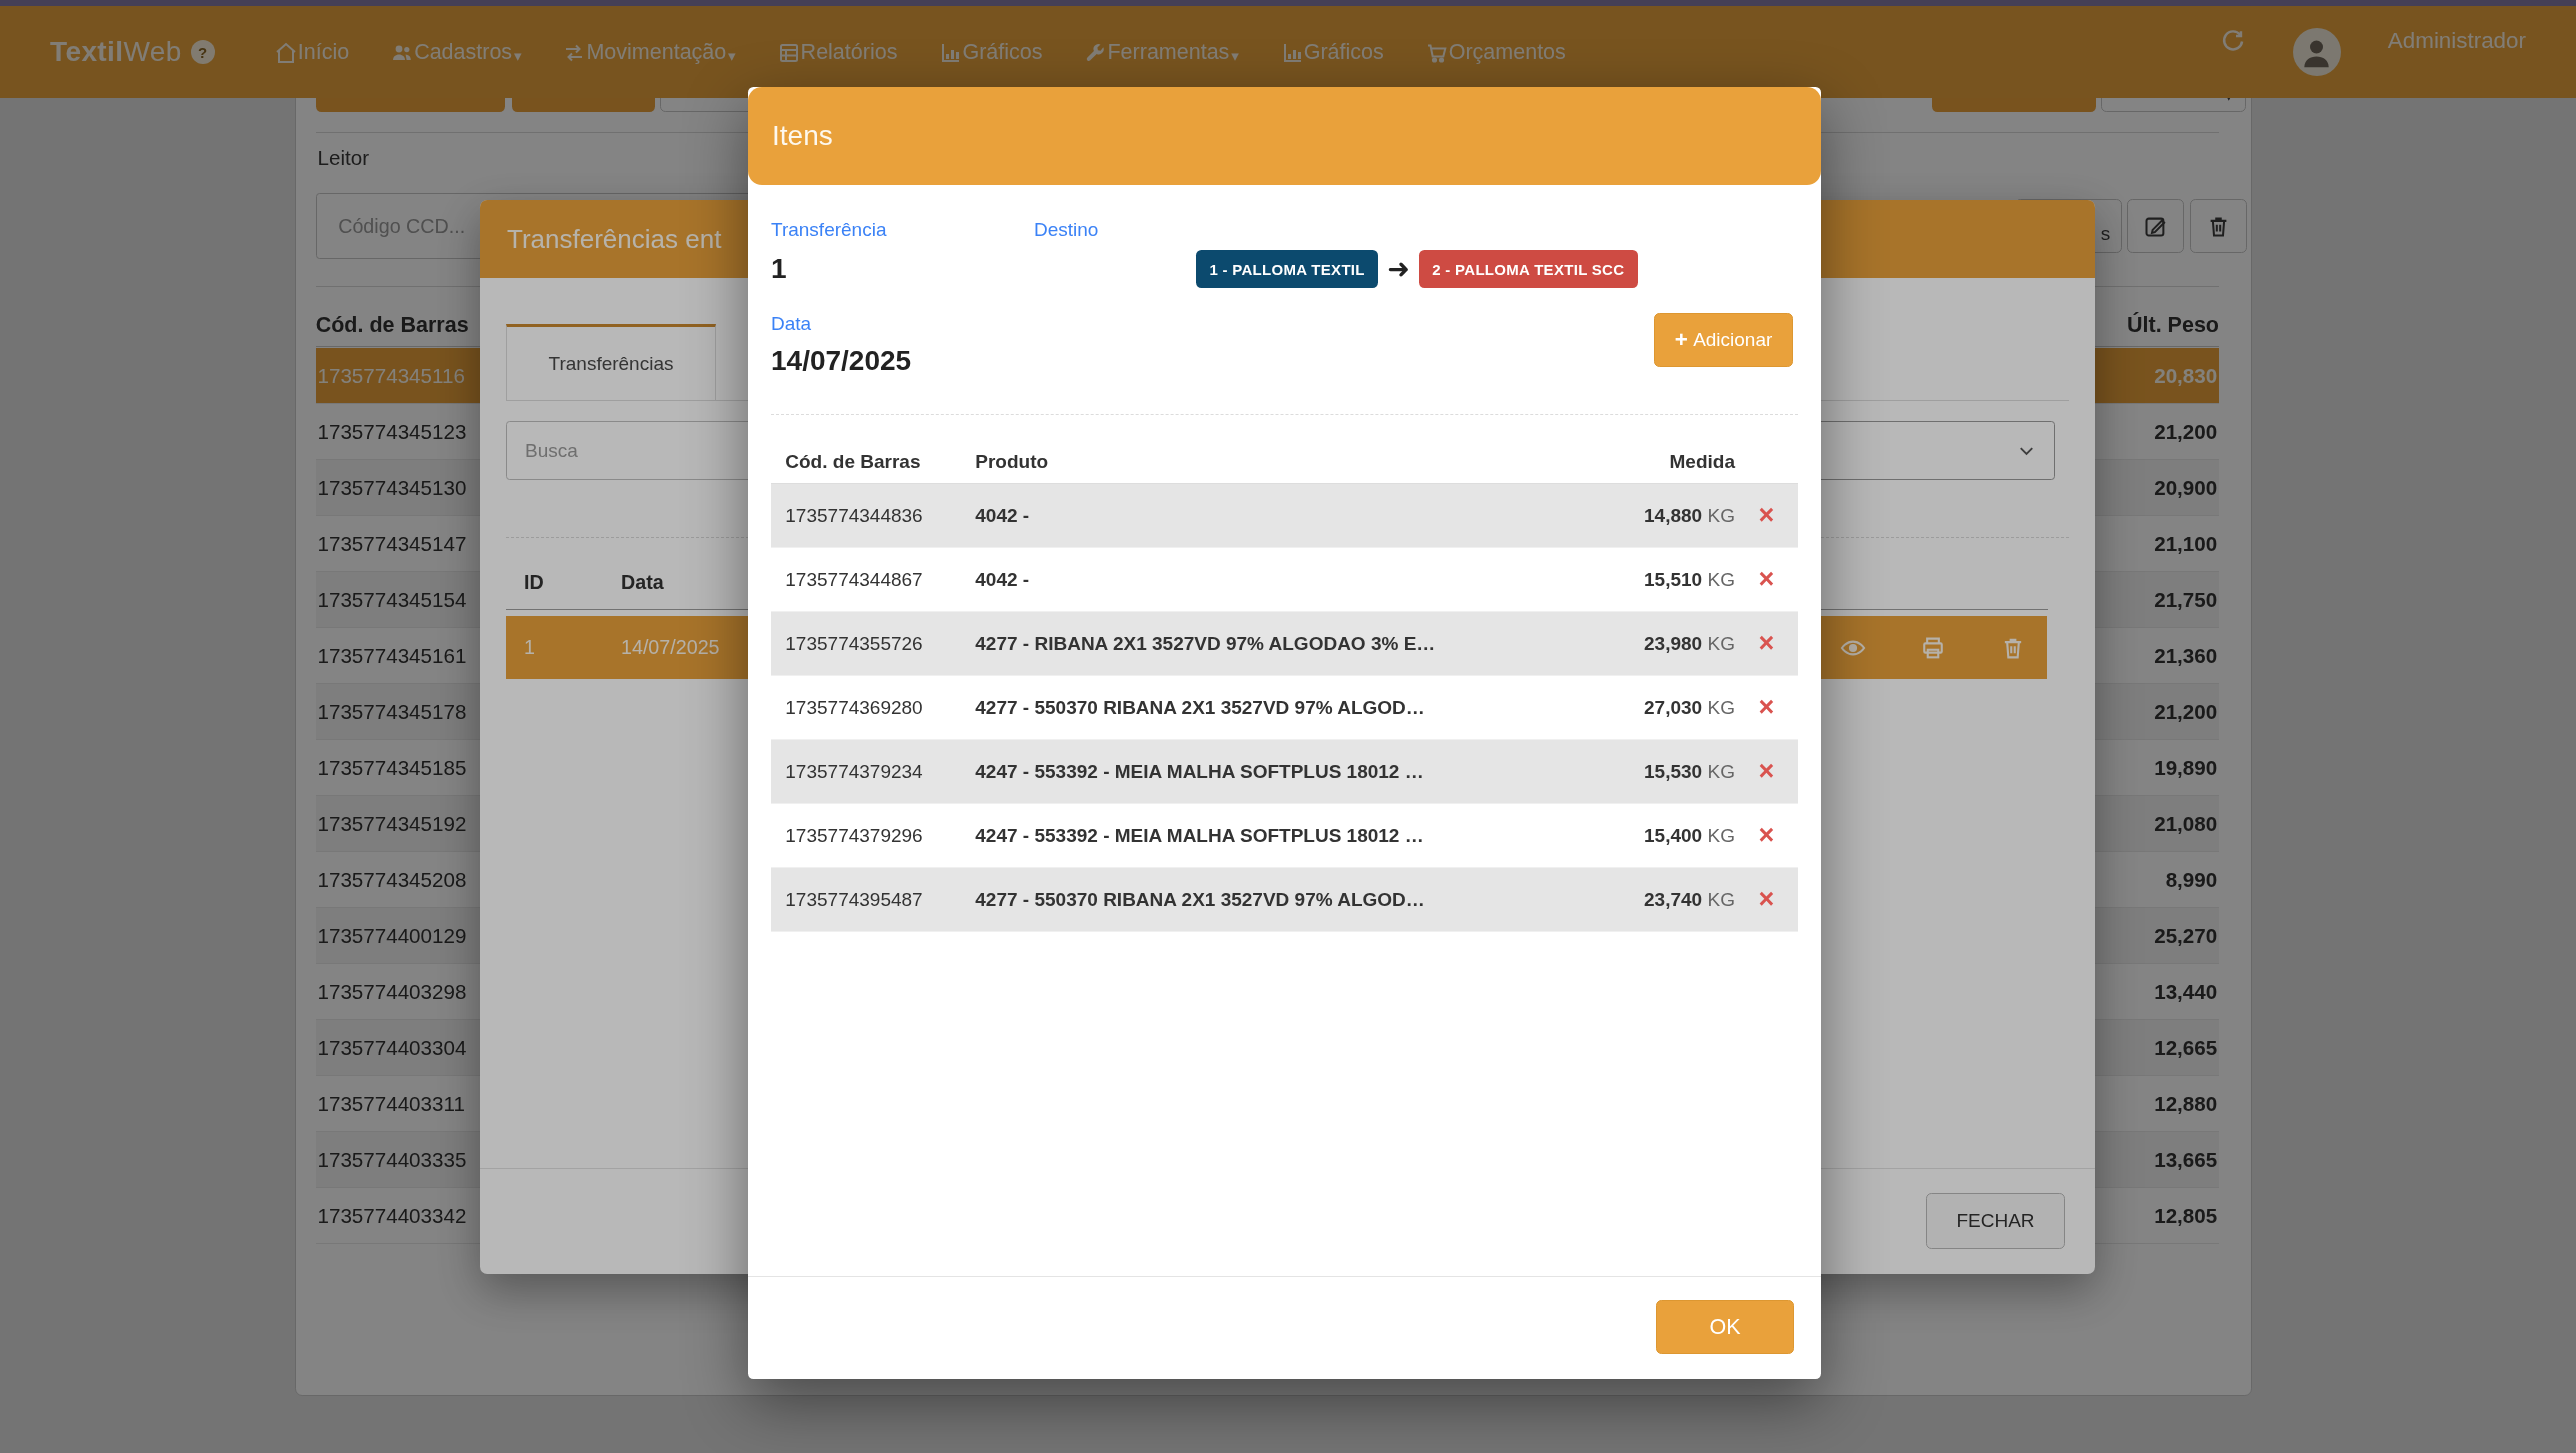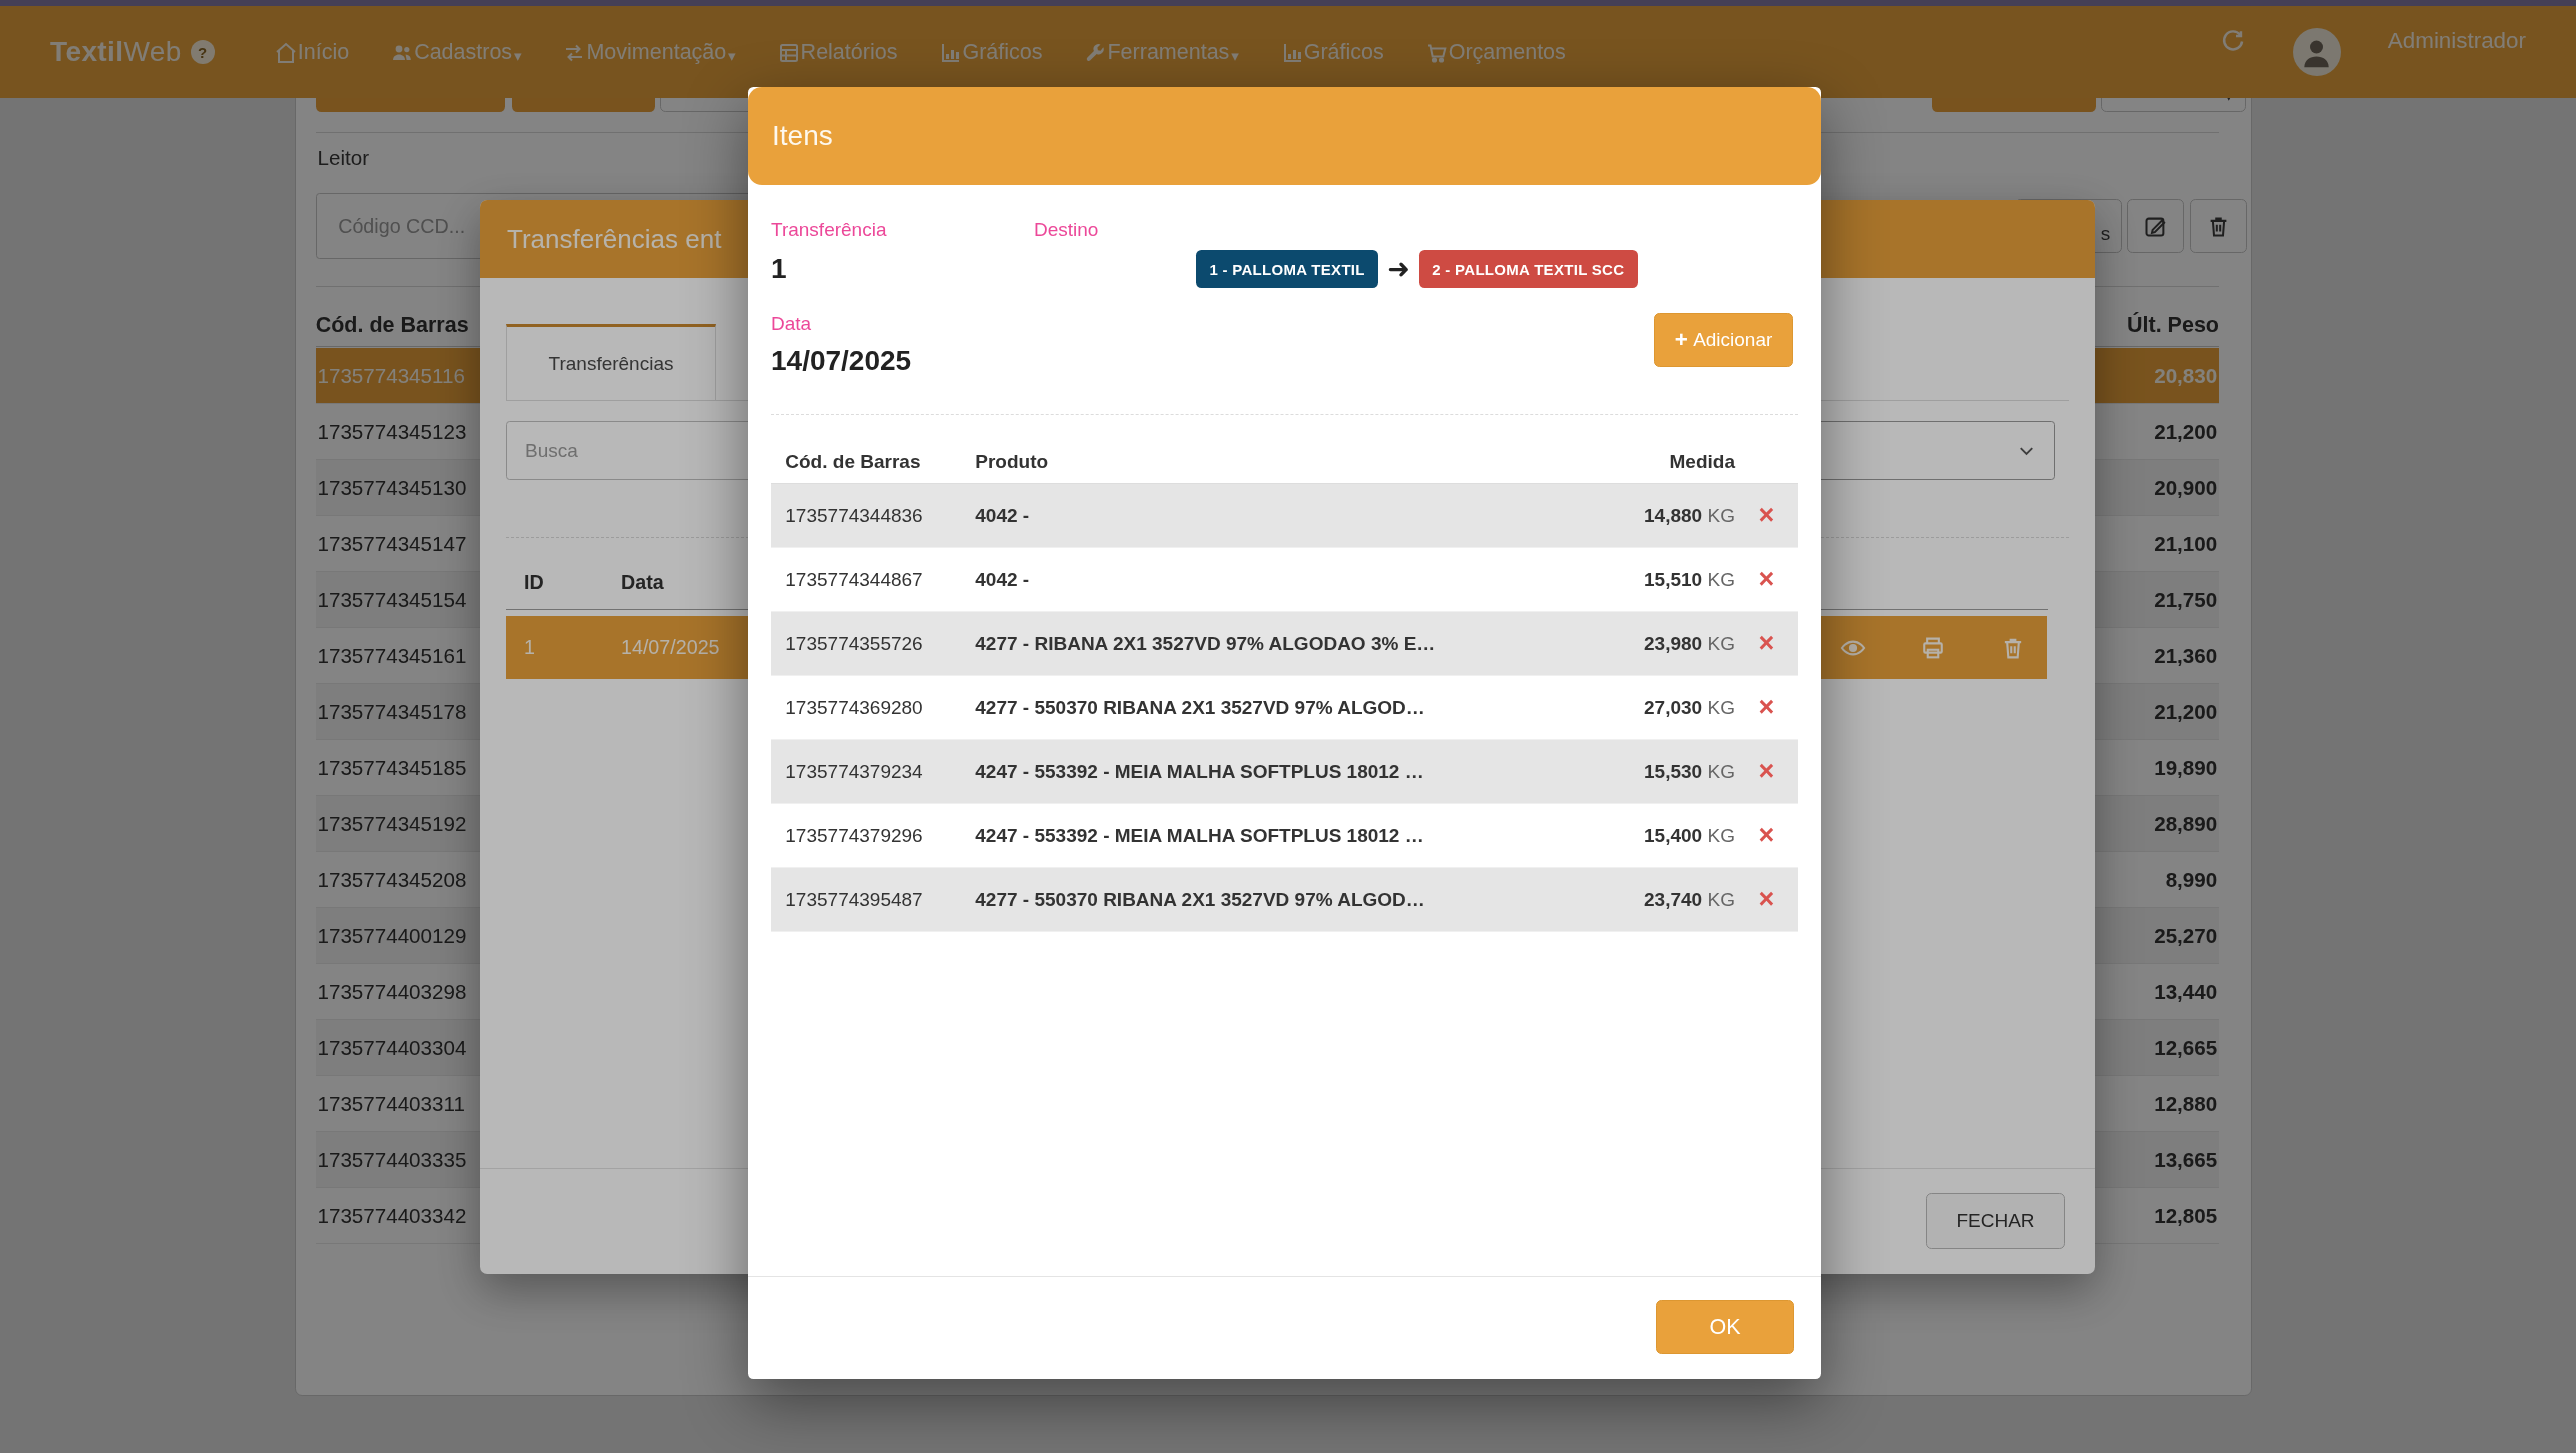--- a/index.html
+++ b/index.html
@@ -55,21 +55,21 @@
   .trow{position:absolute;left:26px;top:416px;width:1541px;height:63px;background:#E9A13B;color:#FCF6EA;display:flex;align-items:center;font-size:19.7px;}
   .trow .c1{width:115px;padding-left:18px;}
   .trow-icons{margin-left:auto;display:flex;gap:52px;align-items:center;padding-right:19.7px;}
   .trow-icons svg{width:28px;height:28px;}
   .tfoot-line{position:absolute;left:0;right:0;top:968px;border-top:0.9px solid #E2E2E2;}
   .fechar-btn{position:absolute;left:1446px;top:993px;width:139px;height:56px;background:#F7F7F7;border:0.9px solid #B9B9B9;border-radius:5.4px;font-size:19px;color:#333;display:flex;align-items:center;justify-content:center;}
 
   
   .imodal{position:absolute;left:748px;top:87px;width:1073px;height:1292px;background:#fff;border-radius:5.4px;box-shadow:0 21.5px 63px rgba(0,0,0,.45);z-index:40;overflow:hidden;}
   .imodal-header{height:98px;background:#E9A13B;display:flex;align-items:center;padding:0 24px;color:#FDF8EE;font-size:28px;border-radius:14px;}
-  .ilabel{position:absolute;font-size:19px;color:#ec4899;}
+  .ilabel{position:absolute;font-size:19px;color:#3b82f6;}
   .ivalue{position:absolute;font-size:28px;font-weight:700;color:#222;}
   .badges{position:absolute;left:448px;top:163px;display:flex;align-items:center;gap:9px;}
   .badge{height:38px;display:flex;align-items:center;padding:0 13.4px;border-radius:5.4px;color:#fff;font-size:15px;font-weight:700;white-space:nowrap;letter-spacing:0.3px;}
   .badge.green{background:#0c4a6e;}
   .badge.red{background:#CE4B43;}
   .badge-arrow{font-size:27px;color:#222;line-height:1;}
   .add-btn{position:absolute;left:906px;top:226px;width:139px;height:54px;background:#E9A13B;border:0.9px solid #DD9731;border-radius:5.4px;color:#fff;font-size:19px;display:flex;align-items:center;justify-content:center;gap:5.4px;}
   .add-btn .plus{font-weight:700;font-size:22.4px;}
   .idash{position:absolute;left:23px;right:23px;top:327px;border-top:1.8px dashed #DCDCDC;}
   .ithead{position:absolute;left:23px;right:23px;top:354px;height:43px;display:flex;align-items:center;font-size:19px;font-weight:700;color:#333;border-bottom:0.9px solid #DDD;padding:0 0 0 14.3px;}
@@ -233,21 +233,21 @@
         <div class="prow stripe">
           <span>1735774345178</span>
           <span class="w">21,200</span>
         </div>
         <div class="prow">
           <span>1735774345185</span>
           <span class="w">19,890</span>
         </div>
         <div class="prow stripe">
           <span>1735774345192</span>
-          <span class="w">28,890</span>
+          <span class="w">21,080</span>
         </div>
         <div class="prow">
           <span>1735774345208</span>
           <span class="w">8,990</span>
         </div>
         <div class="prow stripe">
           <span>1735774400129</span>
           <span class="w">25,270</span>
         </div>
         <div class="prow">

